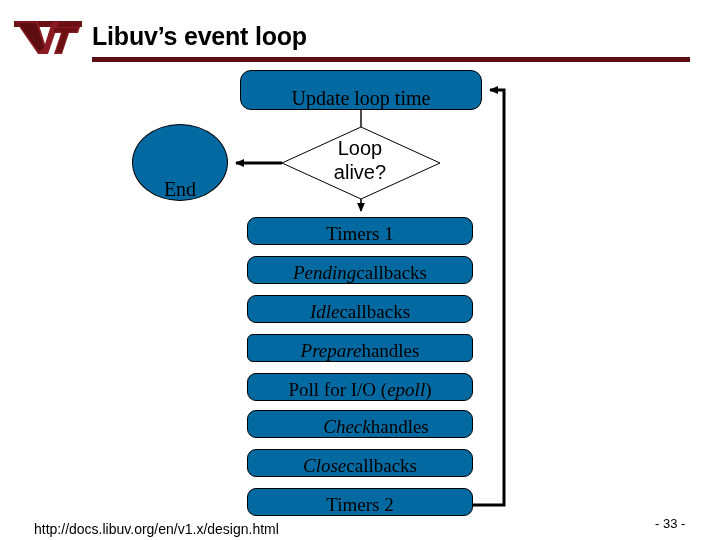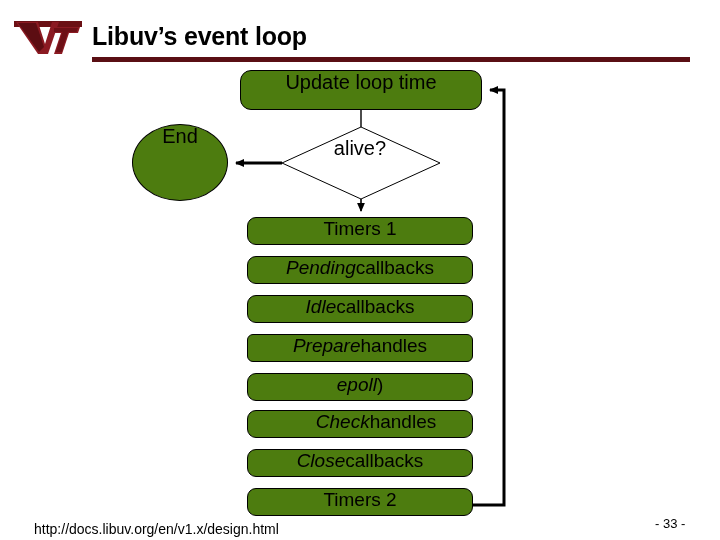--- a/index.html
+++ b/index.html
@@ -49,28 +49,29 @@
     left: 0;
     top: 0;
     width: 720px;
     height: 540px;
   }
 
   .flow-node {
     position: absolute;
     box-sizing: border-box;
     border: 1px solid #000000;
-    background: #4d7c0f;
+    background: #0369a1;
     display: flex;
-    align-items: flex-start;
+    align-items: flex-end;
     justify-content: center;
     font-size: 19px;
     line-height: 1.12;
     color: #000000;
     white-space: nowrap;
+    font-family: Liberation Serif, serif;
   }
 
   .stage-box {
     left: 247px;
     width: 226px;
     height: 28px;
     border-radius: 9px;
   }
 
   #node-update-loop-time {
@@ -169,20 +170,21 @@
 
 <div class="flow-node" id="node-update-loop-time">
   <span>Update loop time</span>
 </div>
 
 <div class="flow-node" id="node-end">
   <span>End</span>
 </div>
 
 <div id="node-loop-alive-label">
+  <div>Loop</div>
   <div>alive?</div>
 </div>
 
 <div class="flow-node stage-box" id="node-timers-1">
   <span>Timers 1</span>
 </div>
 
 <div class="flow-node stage-box" id="node-pending-cb">
   <span class="it">Pending</span>
     <span> callbacks</span>
@@ -192,20 +194,21 @@
   <span class="it">Idle</span>
     <span> callbacks</span>
 </div>
 
 <div class="flow-node stage-box" id="node-prepare">
   <span class="it">Prepare</span>
     <span> handles</span>
 </div>
 
 <div class="flow-node stage-box" id="node-poll-io">
+  <span>Poll for I/O (</span>
     <span class="it">epoll</span>
     <span>)</span>
 </div>
 
 <div class="flow-node stage-box" id="node-check">
   <span class="it">Check</span>
     <span> handles</span>
 </div>
 
 <div class="flow-node stage-box" id="node-close-cb">

